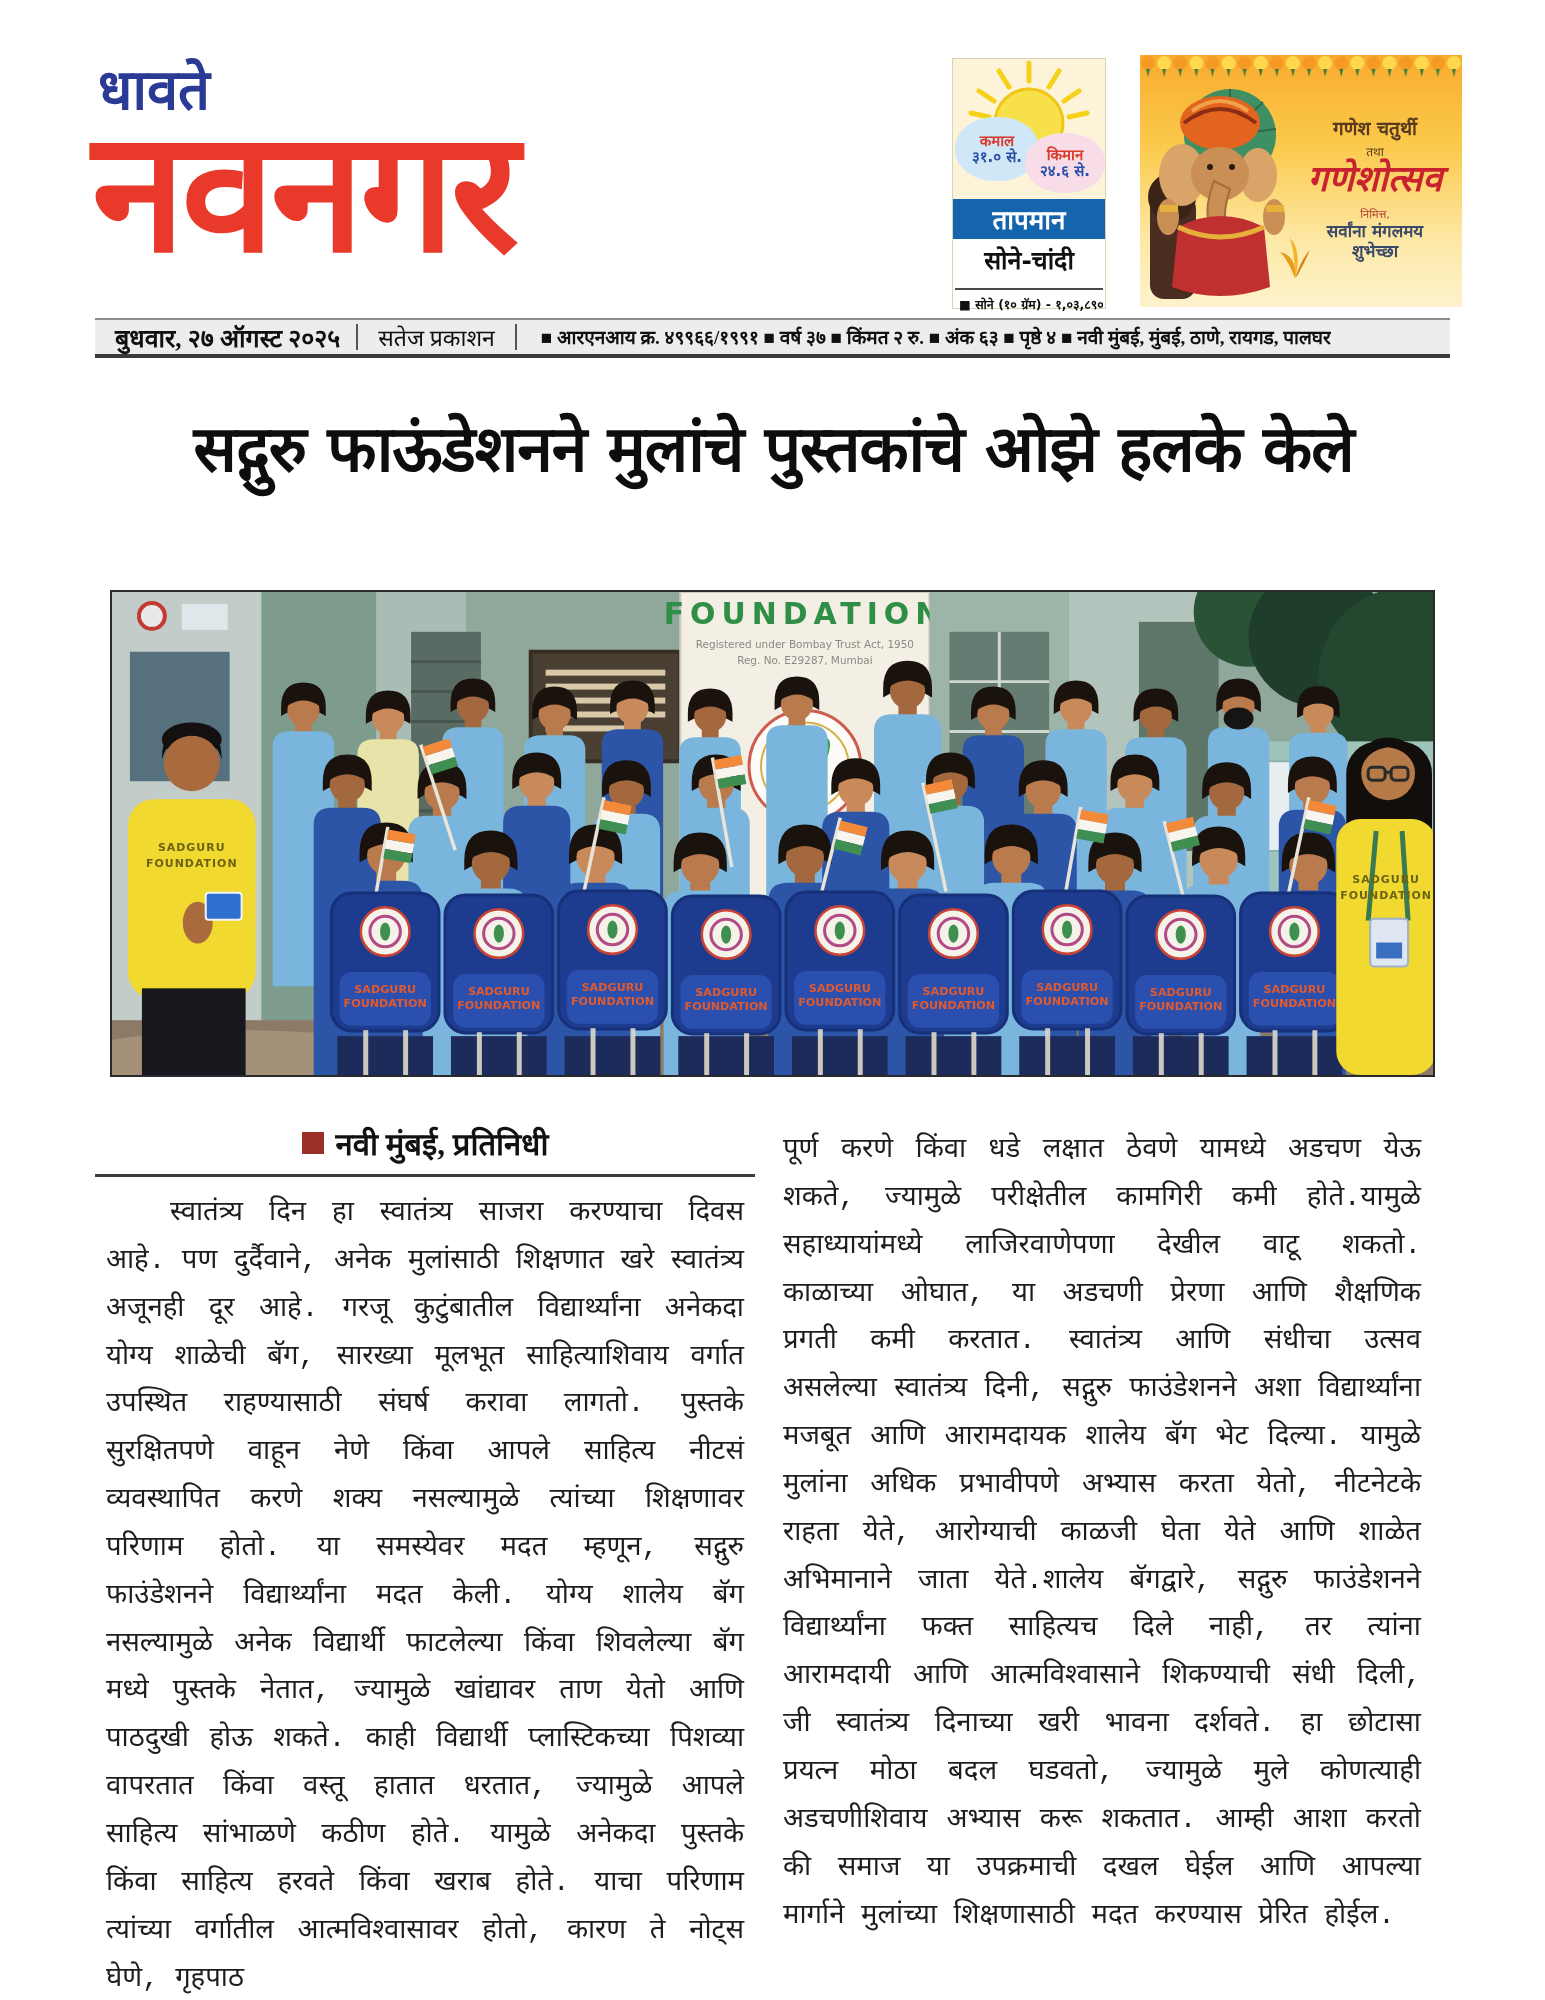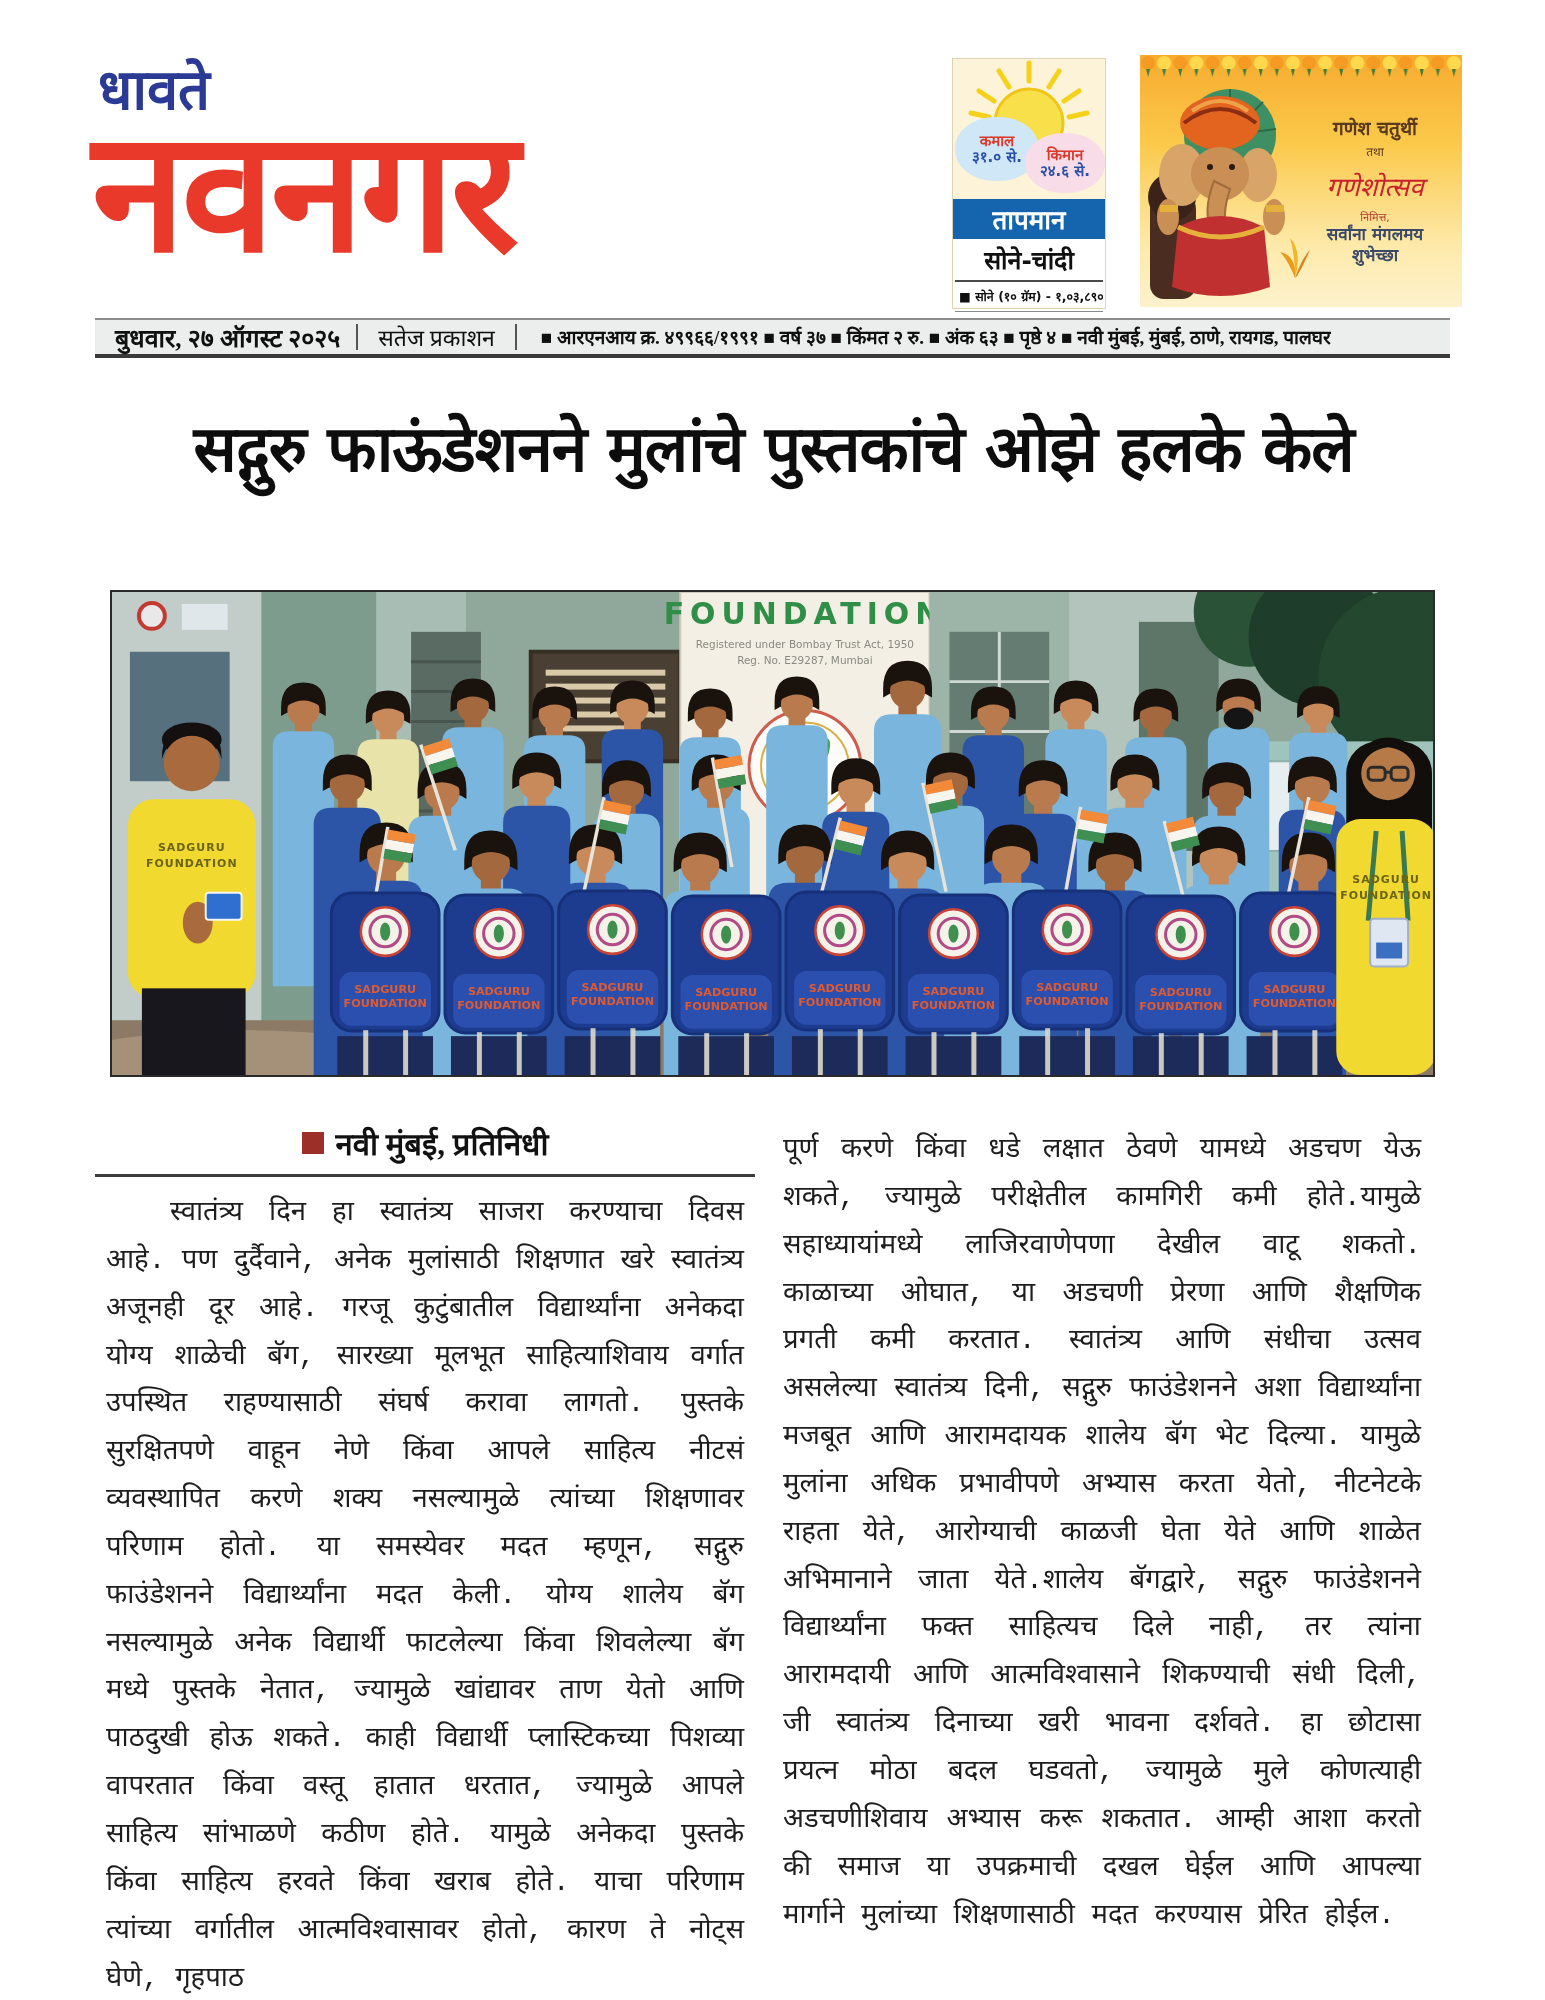--- a/index.html
+++ b/index.html
@@ -19,36 +19,36 @@
   .weather-top{position:relative;height:140px;background:#fcf3d9;overflow:hidden;}
   .sun-svg{position:absolute;left:12px;top:0;width:128px;height:100px;}
   .cloud{position:absolute;display:flex;flex-direction:column;align-items:center;justify-content:center;
         line-height:1.1;text-align:center;}
   .cloud-blue{left:2px;top:58px;width:84px;height:64px;background:#cfe7f6;border-radius:48%;}
   .cloud-pink{right:0px;top:74px;width:80px;height:60px;background:#f8dce8;border-radius:48%;}
   .cloud .cl-label{font-size:15px;font-weight:bold;color:#d93a2c;}
   .cloud .cl-value{font-size:15px;font-weight:bold;color:#2b50a8;}
   .weather-band{height:40px;background:#1565ae;color:#fff;font-size:26px;font-weight:bold;
         display:flex;align-items:center;justify-content:center;}
-  .gold-title{font-size:25px;font-weight:bold;color:#101010;text-align:center;padding:3px 0 4px;
+  .gold-title{font-size:25px;font-weight:bold;color:#101010;text-align:center;padding:3px 0 12px;
         border-bottom:2px solid #4a4a4a;margin:0 2px;}
   .gold-row{font-size:12.5px;font-weight:bold;color:#101010;padding:6px 4px;white-space:nowrap;
         overflow:hidden;border-bottom:1.5px solid #8a8a8a;margin:0 2px;}
   .gold-row:last-child{border-bottom:none;}
 
   
   .ad{position:absolute;left:1140px;top:55px;width:322px;height:252px;overflow:hidden;
       background:linear-gradient(180deg,#f7ab2f 0%,#fbc94a 35%,#fde9a8 75%,#fdf2cd 100%);}
   .garland{position:absolute;left:0;top:0;width:100%;height:24px;}
   .ganesha-svg{position:absolute;left:2px;top:22px;width:158px;height:230px;}
   .ad-text{position:absolute;right:6px;top:60px;width:162px;text-align:center;
       font-family:"DejaVu Sans","Liberation Sans",sans-serif;}
   .ad-l1{font-size:19px;font-weight:bold;color:#5a3a1e;}
   .ad-l2{font-size:12px;color:#5a3a1e;margin-top:2px;}
-  .ad-l3{font-size:26px;font-weight:400;font-style:italic;color:#c8222e;line-height:1.05;margin-top:14px;
+  .ad-l3{font-size:36px;font-weight:700;font-style:italic;color:#c8222e;line-height:1.05;margin-top:0;
       font-family:"DejaVu Serif","Liberation Serif",serif;}
   .ad-l4{font-size:11px;color:#b03a2e;margin-top:8px;}
   .ad-l5,.ad-l6{font-size:17px;font-weight:bold;color:#3b4a68;line-height:1.2;}
   .ad-flower{position:absolute;right:150px;top:175px;width:34px;height:50px;}
 
   
   .dateline{position:absolute;left:95px;top:318px;width:1355px;height:40px;background:#eceded;
       border-top:2px solid #8d8d8d;border-bottom:4px solid #3a3a3a;display:flex;align-items:center;
       box-sizing:border-box;}
   .dl-date{padding:0 16px 0 20px;font-size:25px;font-weight:bold;color:#101010;}

